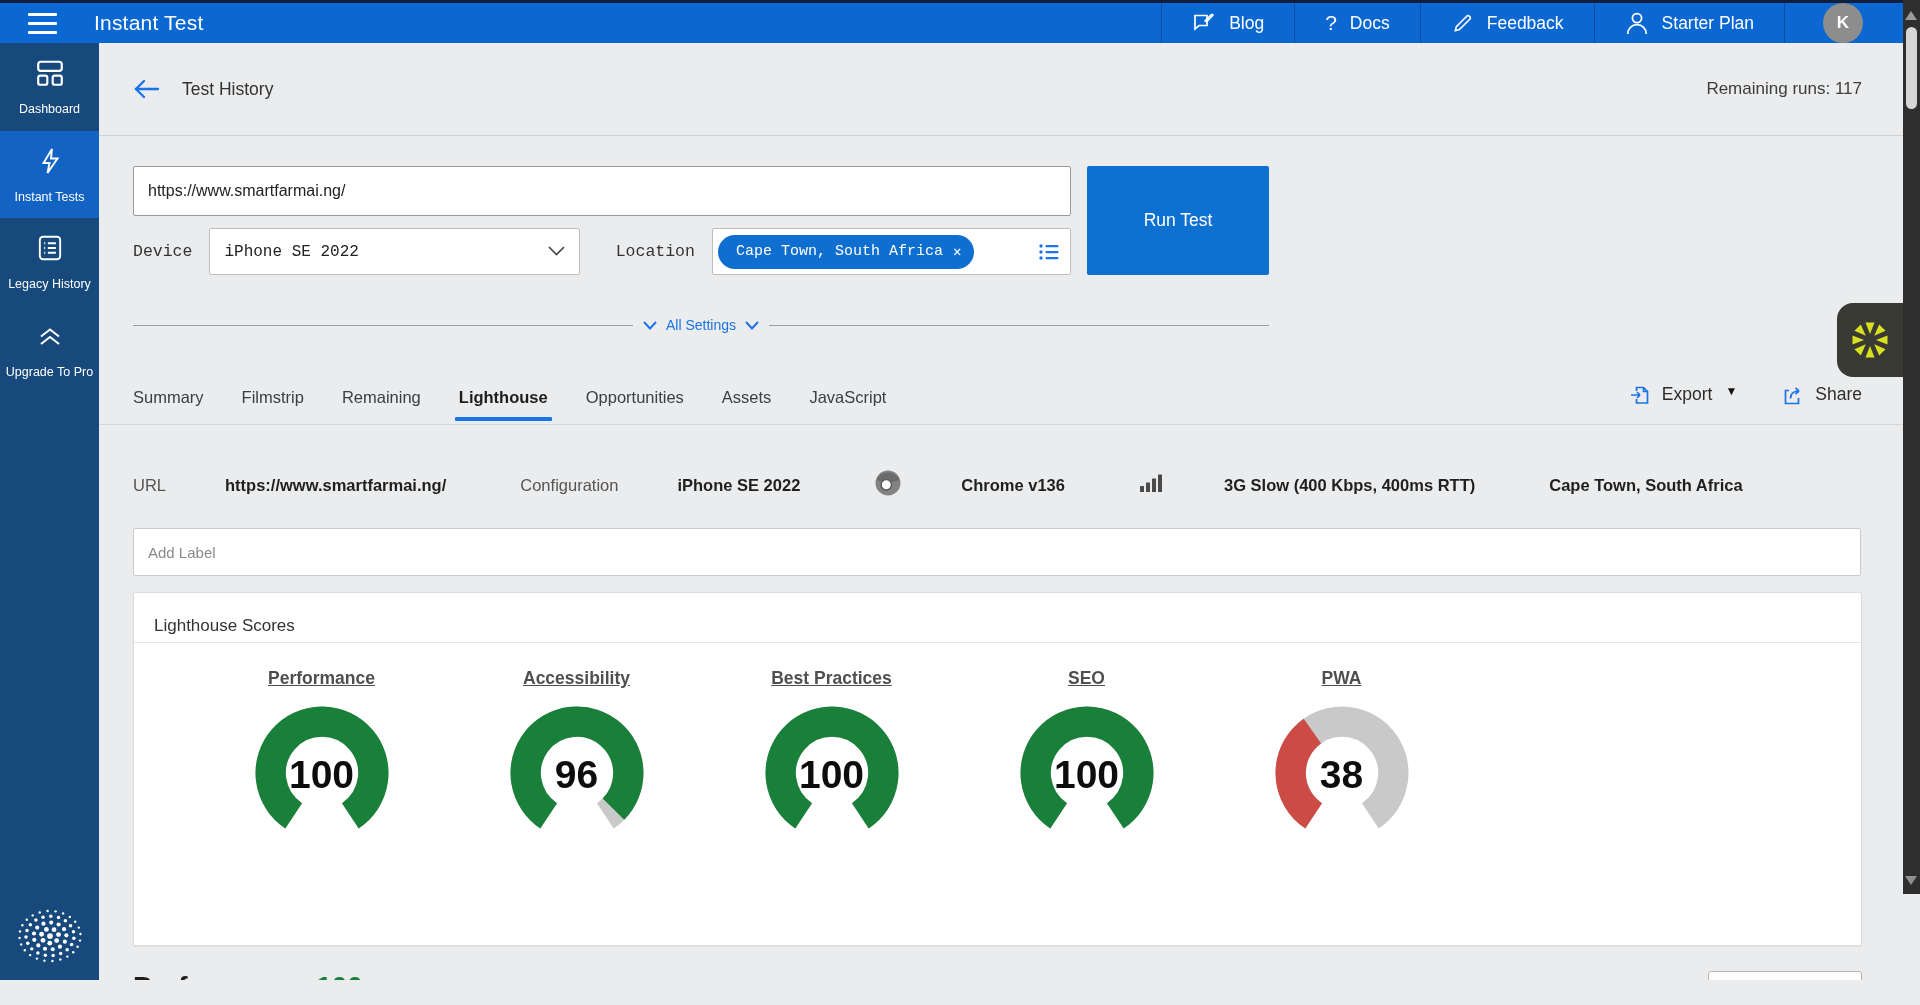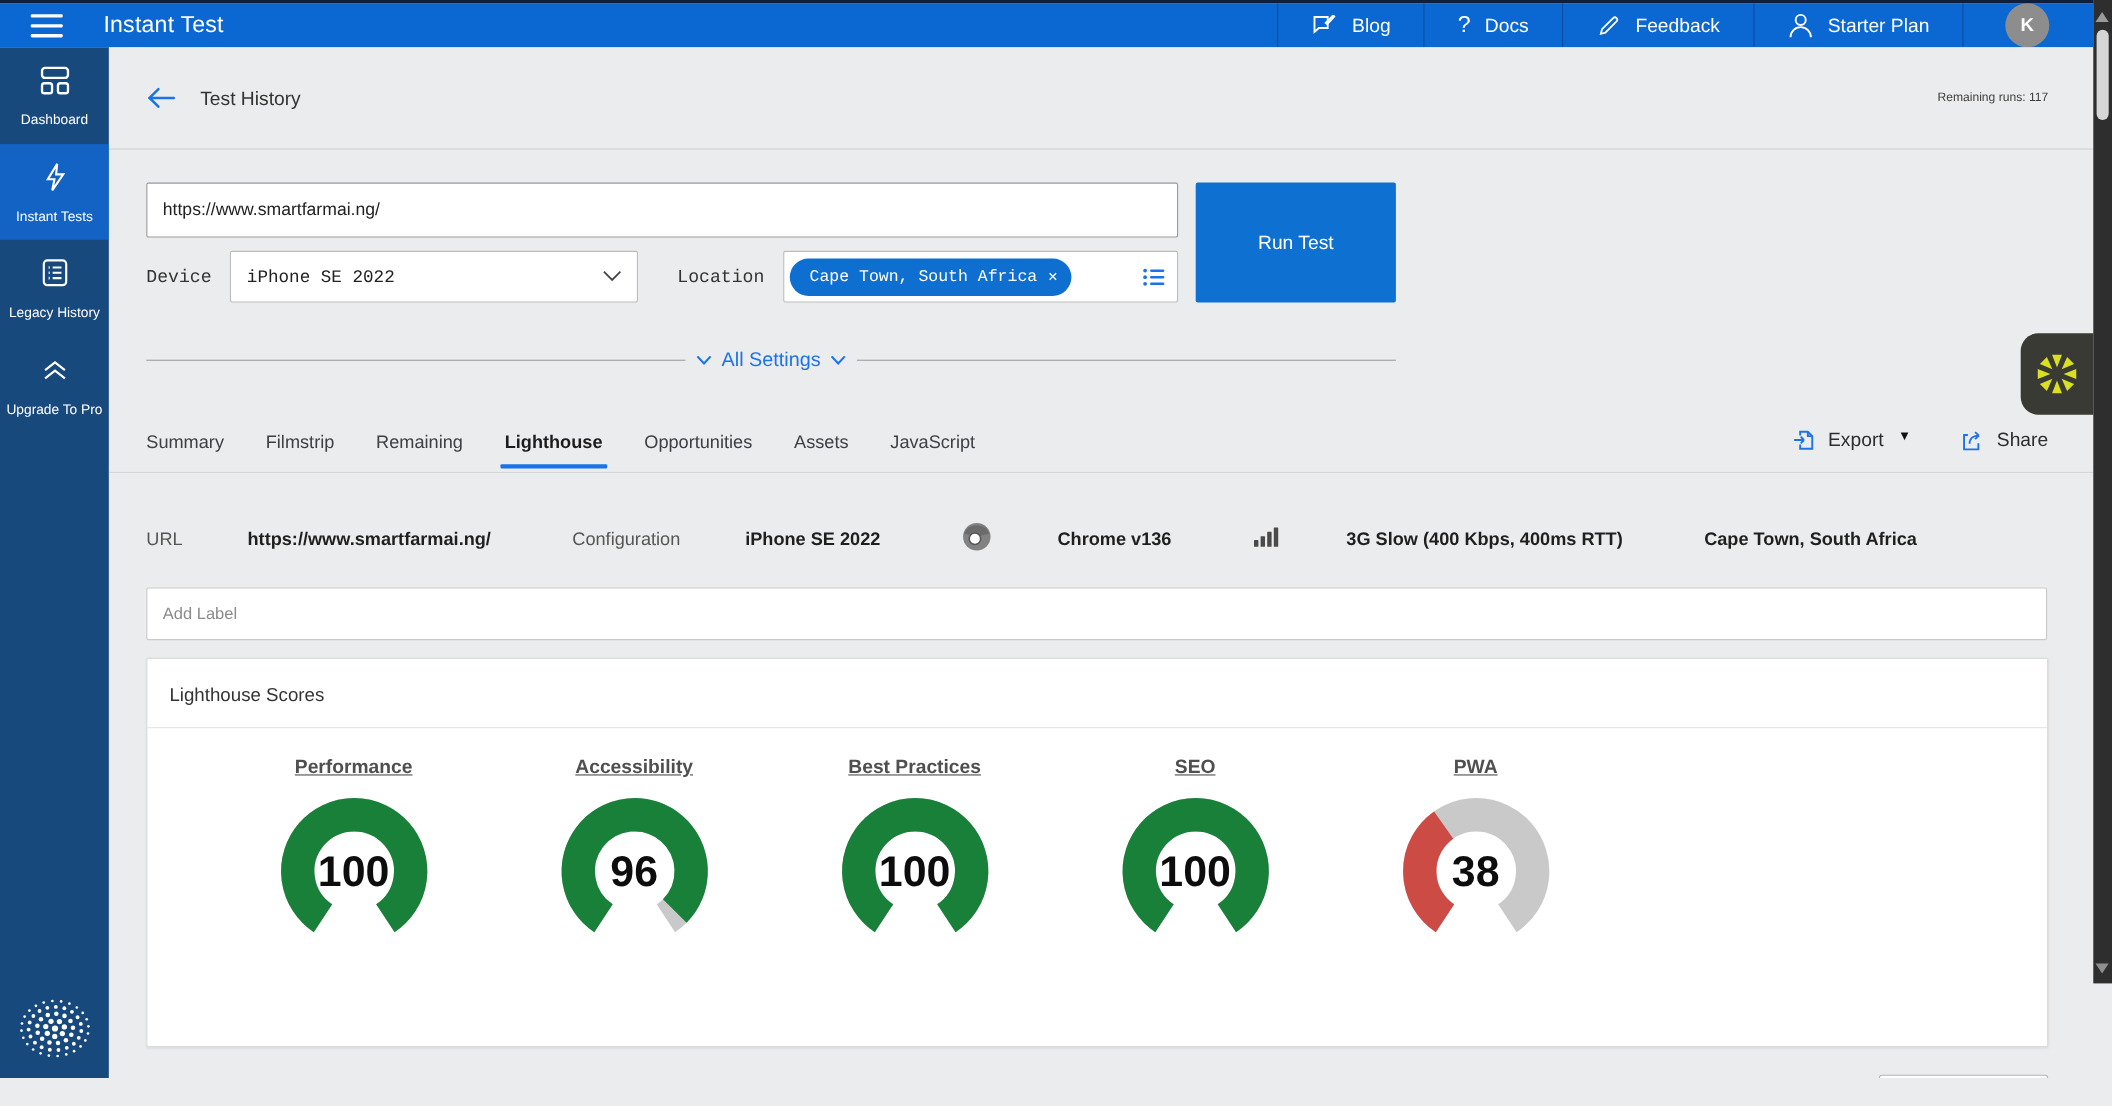--- a/index.html
+++ b/index.html
@@ -29,40 +29,40 @@
   .side-item { display:flex; flex-direction:column; align-items:center; text-align:center; gap:9px; padding:15px 3px 13px; font-size:12.5px; line-height:1.3; cursor:pointer; }
   .side-item.active { background:#1263c3; }
   .side-logo { position:absolute; bottom:4px; left:50%; transform:translateX(-50%); }
 
   .content { flex:1; position:relative; overflow:hidden; background:#ebeced; }
 
   
   .titlebar { height:93px; display:flex; align-items:center; padding:0 41px 0 32px; border-bottom:1px solid #d2d2d2; }
   .back-btn { display:flex; align-items:center; cursor:pointer; }
   .page-title { margin-left:21px; font-size:17.5px; color:#333; }
-  .remaining { margin-left:auto; font-size:11px; color:#3d3d3d; }
+  .remaining { margin-left:auto; font-size:17px; color:#3d3d3d; }
 
   
   .form-wrap { margin:30px 0 0 34px; width:1136px; }
   .form-grid { display:grid; grid-template-columns:938px 16px 182px; grid-template-rows:50px 12px 47px; }
   .url-input { grid-column:1; grid-row:1; width:100%; height:50px; border:1px solid #9a9a9a; border-radius:2px; background:#fff; font-size:16px; color:#222; padding:0 14px; font-family:"Liberation Sans",sans-serif; }
   .run-btn { grid-column:3; grid-row:1 / span 3; background:#0e70d1; color:#fff; border:none; font-size:17.5px; cursor:pointer; border-radius:2px; font-family:"Liberation Sans",sans-serif; }
   .device-row { grid-column:1; grid-row:3; display:flex; align-items:center;font-family:Liberation Mono, monospace; }
   .field-label { font-size:16.5px; color:#333; }
   .device-select { margin-left:17px; width:393px; height:47px; background:#fff; border:1px solid #bdbdbd; border-radius:2px; display:flex; align-items:center; padding:0 14px; font-size:16px; color:#222; cursor:pointer; }
   .device-select .chev { margin-left:auto; }
   .loc-label { margin-left:36px; }
   .loc-box { margin-left:17px; width:382px; height:47px; background:#fff; border:1px solid #bdbdbd; border-radius:2px; display:flex; align-items:center; padding:0 10px 0 5px; }
   .loc-pill { background:#0e6fd0; color:#fff; border-radius:17px; height:34px; display:flex; align-items:center; gap:10px; padding:0 13px 0 18px; font-size:15px; cursor:pointer; white-space:nowrap; }
   .loc-x { font-size:14px; font-weight:700; cursor:pointer; }
   .loc-list-btn { margin-left:auto; cursor:pointer; display:flex; }
 
   .all-settings { margin-top:42px; width:1136px; display:flex; align-items:center; }
   .hr-line { flex:1; height:1px; background:#9f9f9f; }
-  .as-center { display:flex; align-items:center; gap:9px; padding:0 10px; color:#1a73e8; font-size:18px; cursor:pointer; }
+  .as-center { display:flex; align-items:center; gap:9px; padding:0 10px; color:#1a73e8; font-size:14px; cursor:pointer; }
 
   
   .tabs-row { margin-top:38px; height:54px; display:flex; align-items:center; padding:0 41px 0 34px; border-bottom:1px solid #d5d5d5; }
   .tab { position:relative; height:100%; display:flex; align-items:center; margin-right:38px; font-size:16.5px; color:#3c4043; cursor:pointer; }
   .tab.active { font-weight:700; color:#1d1d1d; }
   .tab.active::after { content:""; position:absolute; left:-4px; right:-4px; bottom:3px; height:4px; background:#1a73e8; border-radius:1px; }
   .tab-actions { margin-left:auto; display:flex; align-items:center; gap:44px; }
   .action-btn { display:flex; align-items:flex-start; gap:11px; font-size:17.5px; color:#2d2d2d; cursor:pointer; }
   .caret { font-size:12px; color:#111; margin-left:2px; }
 
@@ -71,21 +71,21 @@
   .cfg-label { color:#555; font-weight:400; }
   .cfg-val { font-weight:700; }
   .config-row > * { margin-right:11px; }
   .cfg-gap { margin-right:26px !important; }
 
   .add-label-input { display:block; margin:27px 41px 0 34px; width:1728px; height:48px; background:#fff; border:1px solid #c9c9c9; border-radius:2px; font-size:15px; color:#222; padding:0 14px; font-family:"Liberation Sans",sans-serif; }
   .add-label-input::placeholder { color:#8a8a8a; }
 
   
   .lh-card { margin:16px 41px 0 34px; height:354px; background:#fff; border:1px solid #dcdcdc; border-radius:2px; box-shadow:0 1px 2px rgba(0,0,0,.06); }
-  .lh-title { padding:23px 20px 19px; font-size:17px; color:#333; border-bottom:1px solid #e4e4e4; }
+  .lh-title { padding:23px 20px 6px; font-size:17px; color:#333; border-bottom:1px solid #e4e4e4; }
   .gauges { display:flex; padding:25px 0 0 60px; }
   .gauge-cell { width:255px; display:flex; flex-direction:column; align-items:center; }
   .gauge-label { font-size:17.5px; font-weight:700; color:#4f4f4f; text-decoration:underline; margin-bottom:14px; cursor:pointer; }
   .gauge { position:relative; width:140px; height:140px; }
   .gauge svg { display:block; }
   .gauge-num { position:absolute; left:0; right:0; top:50%; transform:translateY(-46%); text-align:center; font-size:39px; font-weight:700; color:#0d0d0d; }
 
   
   .footer-row { margin:25px 41px 0 34px; display:flex; align-items:flex-start; justify-content:space-between; }
   .section-heading { font-size:28px; font-weight:700; color:#1f1f1f; display:flex; gap:12px; }

